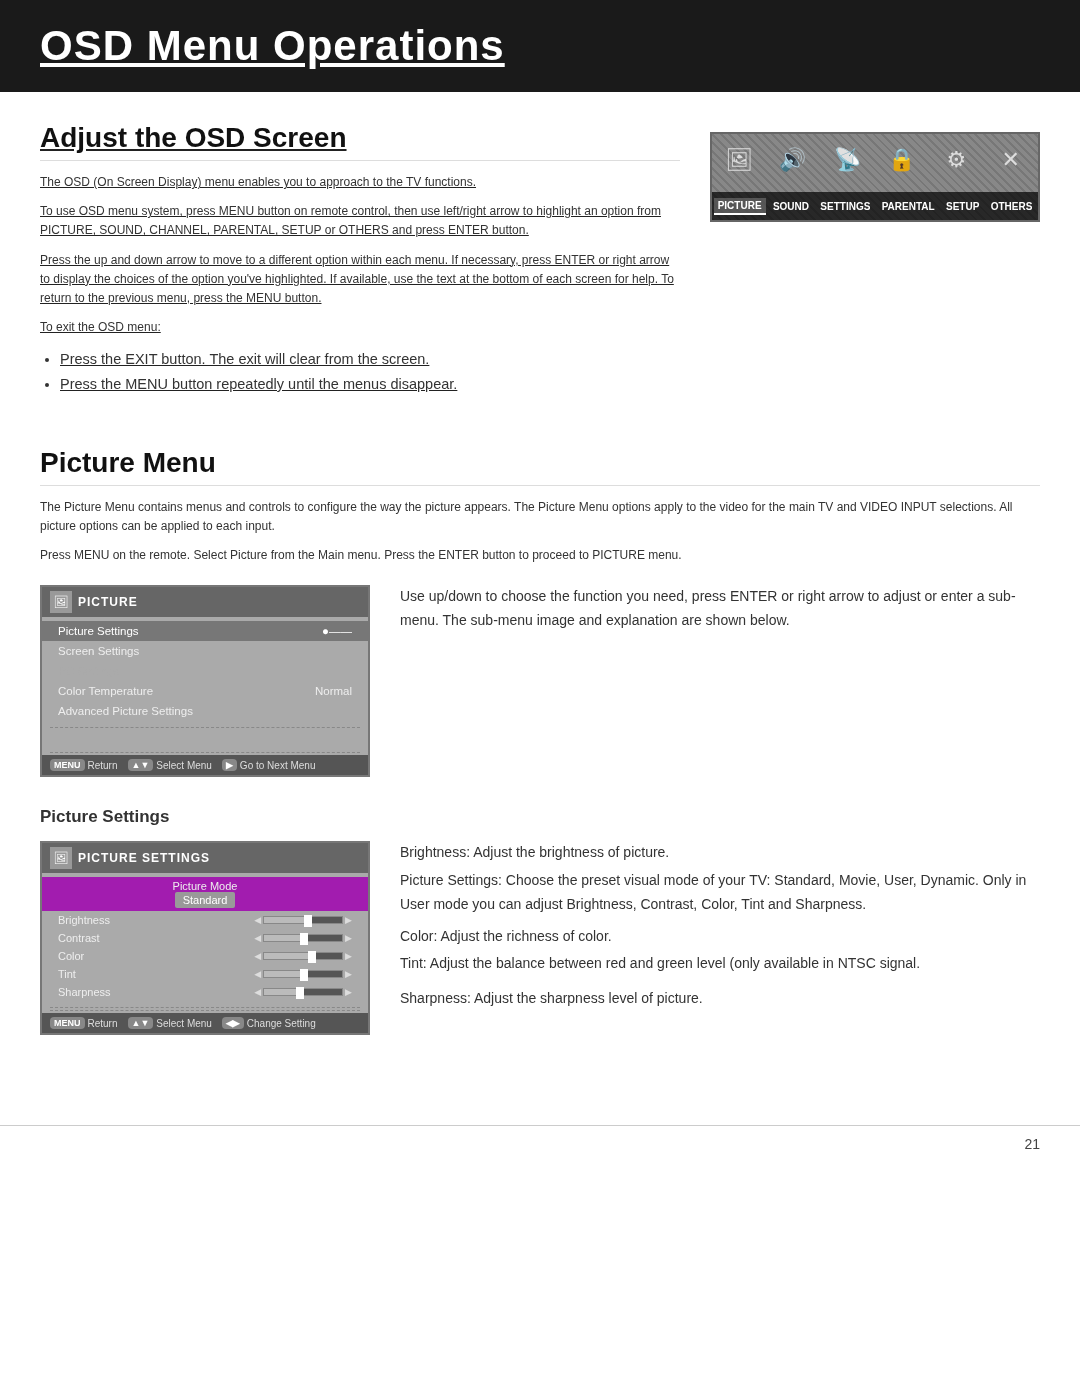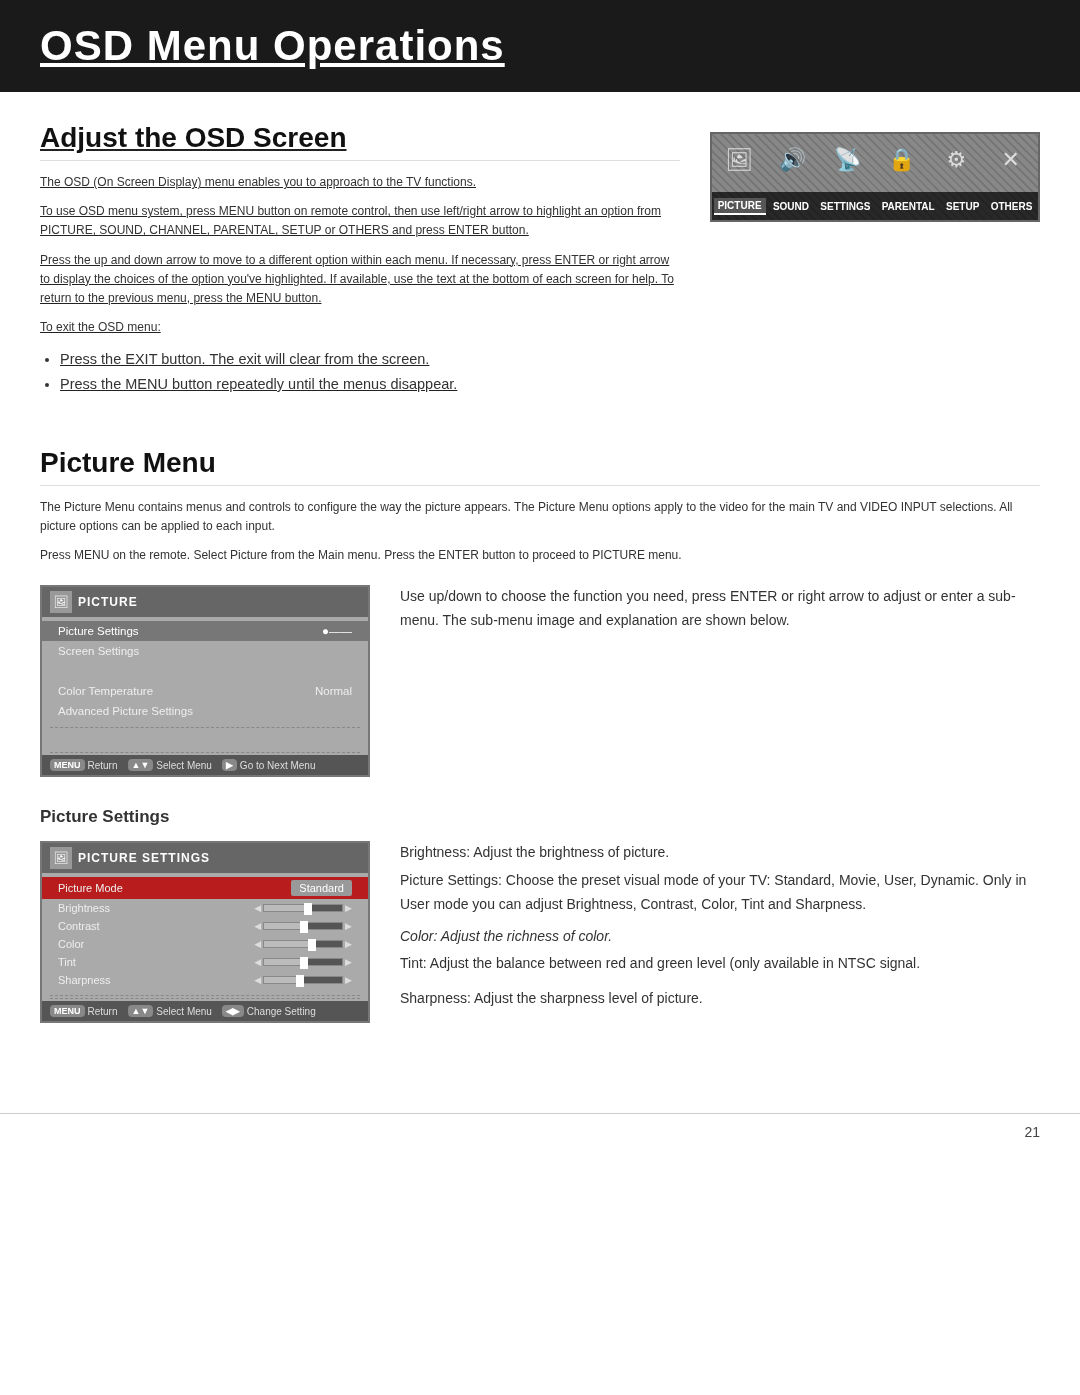--- a/index.html
+++ b/index.html
@@ -259,21 +259,22 @@
     }
     .ps-item {
       padding: 3px 16px;
       font-size: 11px;
       color: #eee;
       display: flex;
       justify-content: space-between;
       align-items: center;
     }
     .ps-item.highlighted {
-      background: #b91c1c;
+      background: #a21caf;
+      flex-direction: column;
     }
     .ps-slider {
       display: flex;
       align-items: center;
       gap: 2px;
     }
     .ps-slider-bar {
       width: 80px;
       height: 8px;
       background: #555;
@@ -517,21 +518,21 @@
             <div class="tv-footer-btn">
               <span class="btn-icon">◀▶</span>
               <span>Change Setting</span>
             </div>
           </div>
         </div>
 
         <div class="right-description">
           <p style="margin-bottom:4px;">Brightness: Adjust the brightness of picture.</p>
           <p style="margin-bottom:8px;">Picture Settings: Choose the preset visual mode of your TV: Standard, Movie, User, Dynamic. Only in User mode you can adjust Brightness, Contrast, Color, Tint and Sharpness.</p>
-          <p style="margin-bottom:4px;font-style:italic;">Color: Adjust the richness of color.</p>
+          <p style="margin-bottom:4px;">Color: Adjust the richness of color.</p>
           <p style="margin-bottom:11px;">Tint: Adjust the balance between red and green level (only available in NTSC signal.</p>
           <p>Sharpness: Adjust the sharpness level of picture.</p>
         </div>
       </div>
     </div>
   </div>
 
 </div>
 
 <div class="page-number">

